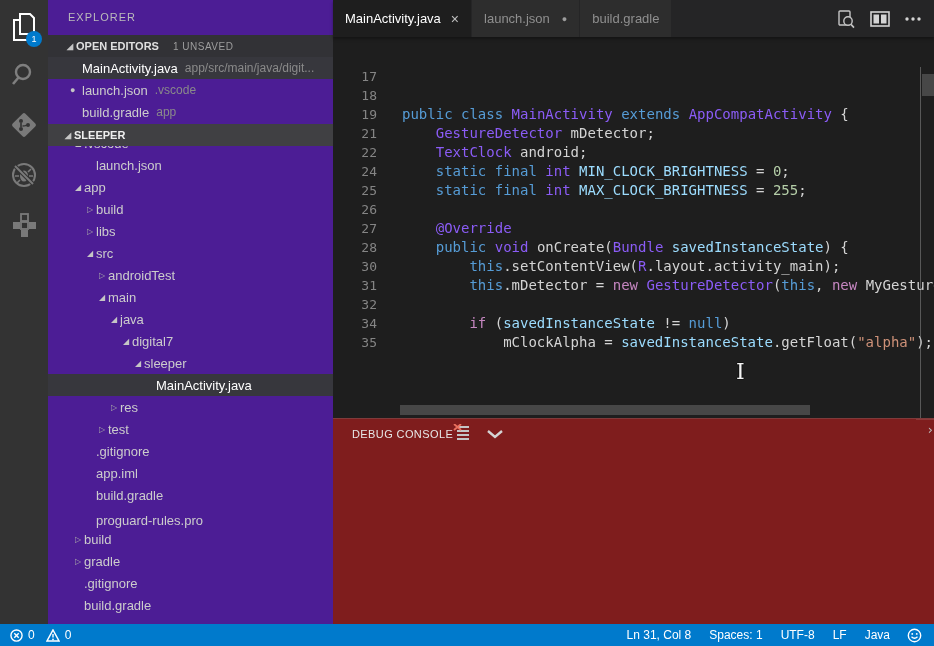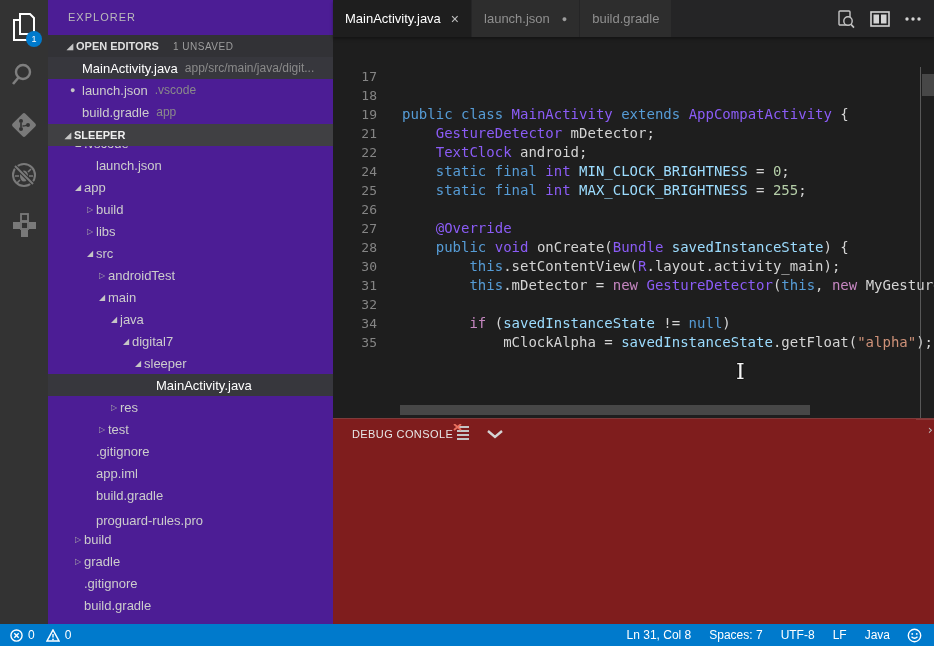--- a/index.html
+++ b/index.html
@@ -362,21 +362,21 @@
       <span>0</span>
       <svg width="14" height="13" viewBox="0 0 14 13" style="margin-left:6px">
         <path d="M7 1 L13 12 L1 12 Z" fill="none" stroke="#ffffff" stroke-width="1.5"></path>
         <line x1="7" y1="5" x2="7" y2="8.5" stroke="#ffffff" stroke-width="1.4"></line>
         <circle cx="7" cy="10.4" r="0.9" fill="#ffffff"></circle>
       </svg>
       <span>0</span>
     </div>
     <div class="sb-right" id="status-right">
         <span class="sb-item">Ln 31, Col 8</span>
-        <span class="sb-item">Spaces: 7</span>
+        <span class="sb-item">Spaces: 1</span>
         <span class="sb-item">UTF-8</span>
         <span class="sb-item">LF</span>
         <span class="sb-item">Java</span>
       </div>
     <div class="sb-smiley">
       <svg width="15" height="15" viewBox="0 0 16 16">
         <circle cx="8" cy="8" r="6.6" fill="none" stroke="#ffffff" stroke-width="1.5"></circle>
         <circle cx="5.6" cy="6.3" r="1" fill="#ffffff"></circle>
         <circle cx="10.4" cy="6.3" r="1" fill="#ffffff"></circle>
         <path d="M4.8 9.4 Q8 12.4 11.2 9.4" fill="none" stroke="#ffffff" stroke-width="1.4"></path>

